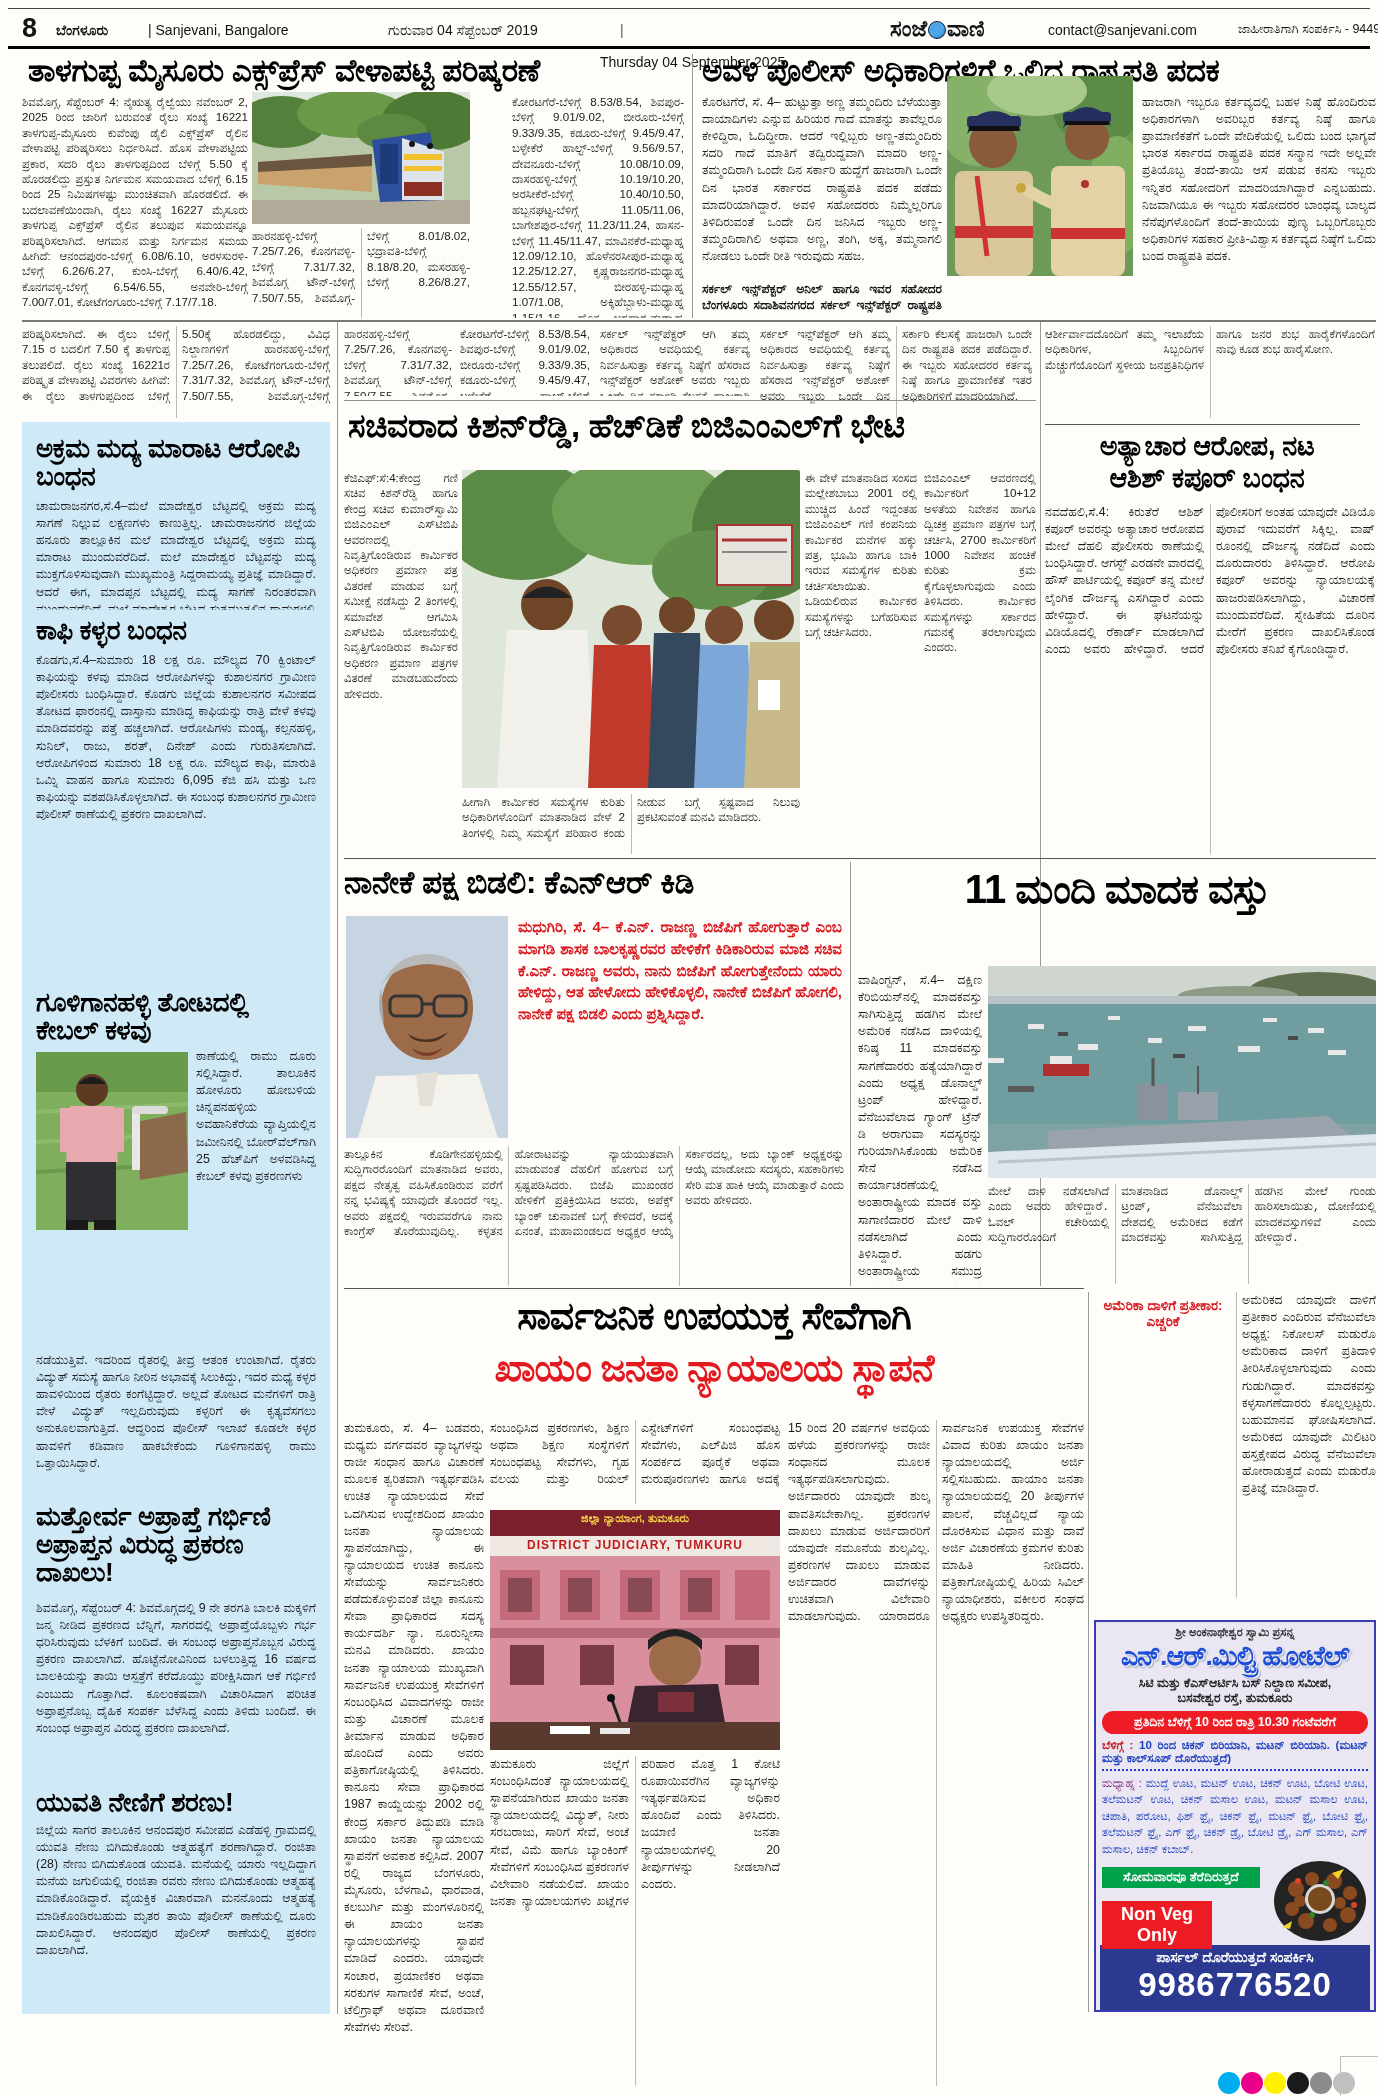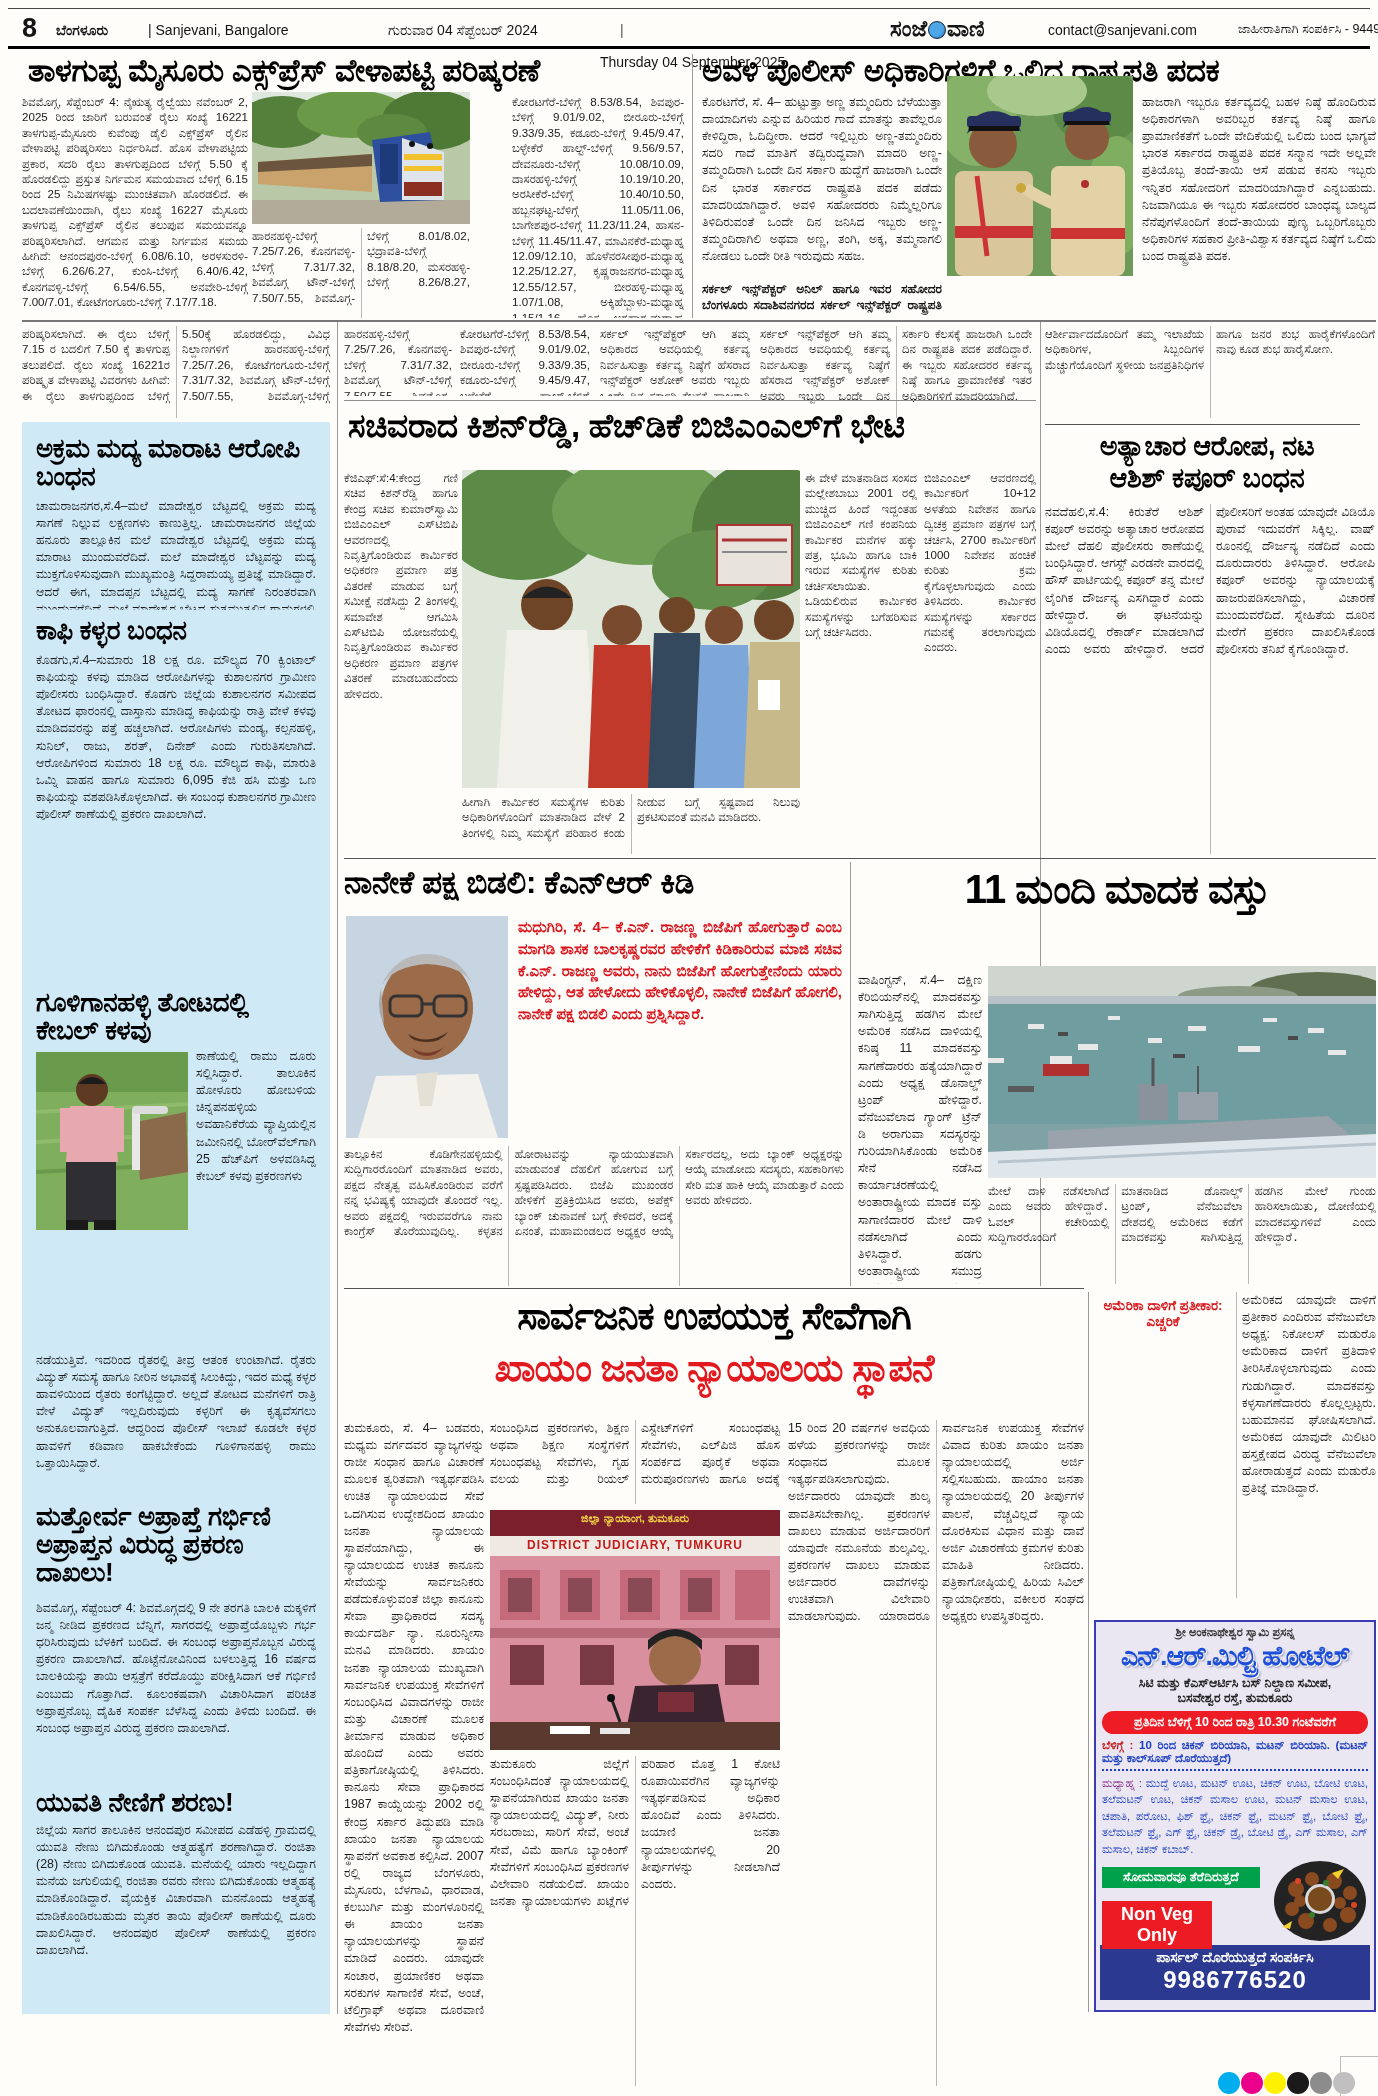--- a/index.html
+++ b/index.html
@@ -23,21 +23,21 @@
 </style>
 </head>
 <body>
 
 <div id="canvas">
 
   <div class="abs hr" style="left:8px;top:8px;width:1362px;background:#444;"></div>
   <div class="abs" style="left:22px;top:13px;font-size:27px;font-weight:bold;">8</div>
   <div class="abs headrow" style="left:56px;top:22px;font-weight:bold;">ಬೆಂಗಳೂರು</div>
   <div class="abs headrow" style="left:148px;top:22px;">| Sanjevani, Bangalore</div>
-  <div class="abs headrow" style="left:388px;top:22px;">ಗುರುವಾರ 04 ಸೆಪ್ಟೆಂಬರ್ 2024</div>
+  <div class="abs headrow" style="left:388px;top:22px;">ಗುರುವಾರ 04 ಸೆಪ್ಟೆಂಬರ್ 2019</div>
   <div class="abs headrow" style="left:620px;top:22px;color:#555;">|</div>
   <div class="abs headrow" style="left:600px;top:22px;margin-top:32px;">Thursday 04 September 2025</div>
   <div class="abs" style="left:890px;top:16px;font-size:22px;font-weight:bold;">
     <span>ಸಂಜೆ</span><span style="display:inline-block;width:16px;height:16px;border-radius:50%;background:radial-gradient(circle at 35% 35%, #4da6e8 0 55%, #1c64b0 100%);border:1px solid #123;vertical-align:middle;margin:0 1px;"></span><span>ವಾಣಿ</span>
   </div>
   <div class="abs headrow" style="left:1048px;top:22px;">contact@sanjevani.com</div>
   <div class="abs headrow" style="left:1238px;top:22px;font-size:12.5px;">ಜಾಹೀರಾತಿಗಾಗಿ ಸಂಪರ್ಕಿಸಿ - 94498 71825</div>
   <div class="abs" style="left:8px;top:46px;width:1362px;height:3px;background:#000;"></div>
 
   <div class="abs hl" style="left:28px;top:54px;width:658px;font-size:31px;">ತಾಳಗುಪ್ಪ ಮೈಸೂರು ಎಕ್ಸ್‌ಪ್ರೆಸ್ ವೇಳಾಪಟ್ಟಿ ಪರಿಷ್ಕರಣೆ</div>
@@ -343,21 +343,21 @@
             <polygon points="20,62 10,68 18,70" fill="#f2d12e"></polygon>
           <circle cx="82" cy="46" r="3" fill="#d42"></circle>
             <circle cx="26" cy="22" r="3" fill="#d42"></circle>
           <circle cx="54" cy="24" r="3" fill="#3a7d2c"></circle>
             <circle cx="40" cy="56" r="3" fill="#3a7d2c"></circle>
         </svg>
       </div>
     </div>
     <div style="background:#2b3990;color:#fff;text-align:center;padding:4px 0 6px;margin:0 -2px;">
       <div style="font-size:14px;font-weight:bold;">ಪಾರ್ಸಲ್ ದೊರೆಯುತ್ತದೆ ಸಂಪರ್ಕಿಸಿ</div>
-      <div style="font-size:24px;font-weight:bold;letter-spacing:1px;">9986776520</div>
+      <div style="font-size:33px;font-weight:bold;letter-spacing:1px;">9986776520</div>
     </div>
   </div>
 
   <div class="abs" style="left:1340px;top:2056px;width:38px;height:1px;background:#bbb;"></div>
   <div class="abs" style="left:1340px;top:2056px;width:1px;height:40px;background:#bbb;"></div>
   <div class="dot" style="left:1218px;top:2072px;background:#00adee;"></div>
   <div class="dot" style="left:1241px;top:2072px;background:#eb008b;"></div>
   <div class="dot" style="left:1264px;top:2072px;background:#fff100;"></div>
   <div class="dot" style="left:1287px;top:2072px;background:#1a1a1a;"></div>
   <div class="dot" style="left:1310px;top:2072px;background:#8c8c8c;"></div>

